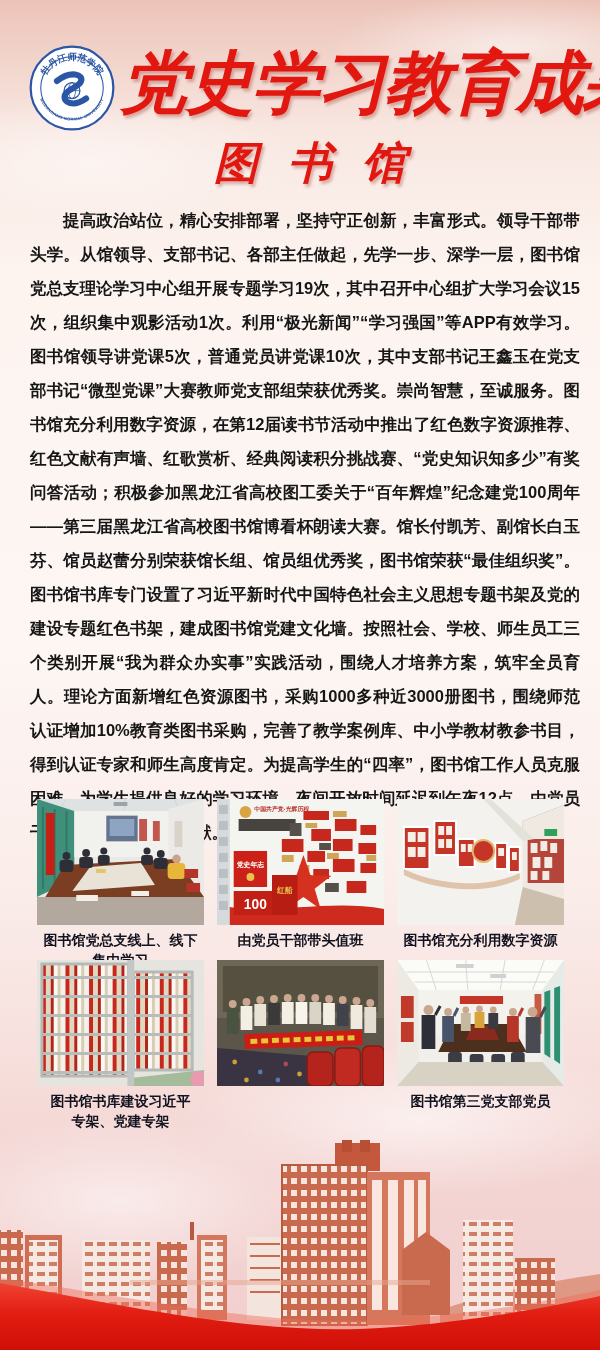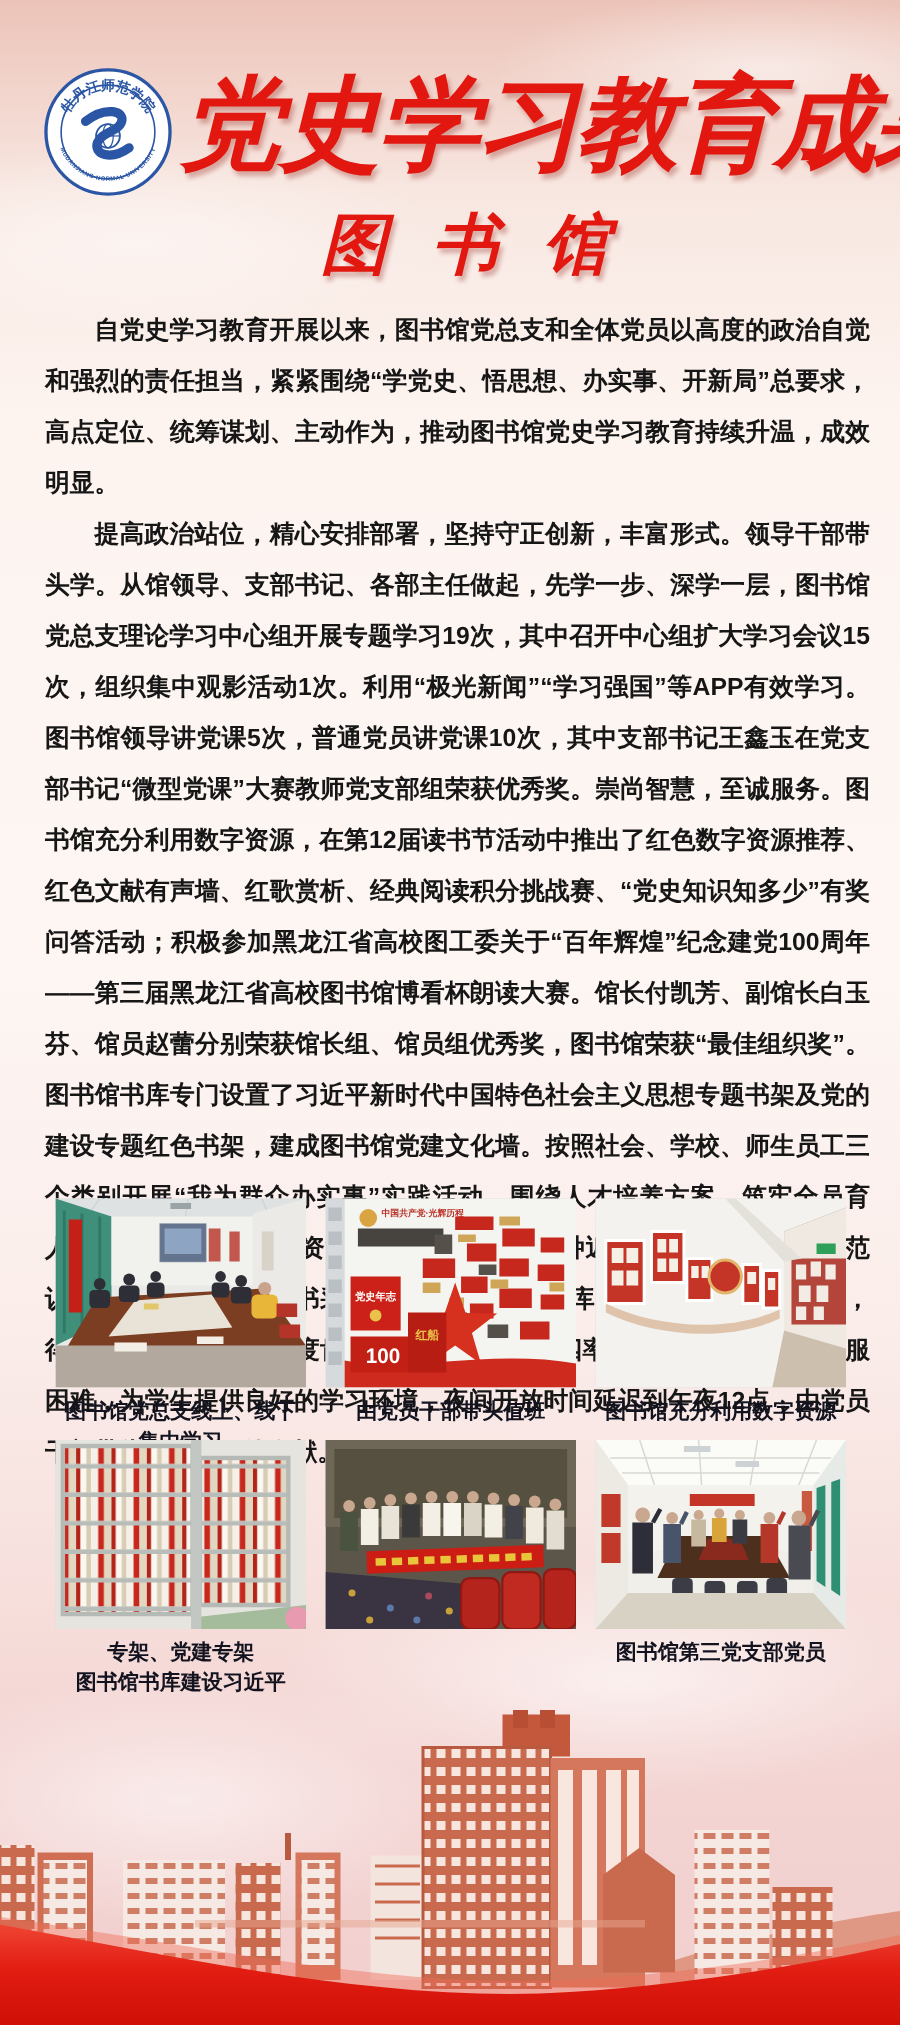--- a/index.html
+++ b/index.html
@@ -60,21 +60,20 @@
         <line x1="41" y1="53" x2="59" y2="53" stroke="#2b56a5" stroke-width="0.9"></line>
         <path d="M 33,42 C 48,30 64,34 60,43 C 57,50 45,50 42,58 C 39,67 52,72 66,62" fill="none" stroke="#2b56a5" stroke-width="7" stroke-linecap="round"></path>
       </g>
     </svg>
     <h1 class="title">党史学习教育成果展</h1>
   </div>
 
   <h2 class="subtitle">图书馆</h2>
 
   <div class="body-text">
-    <p>自党史学习教育开展以来，图书馆党总支和全体党员以高度的政治自觉和强烈的责任担当，紧紧围绕“学党史、悟思想、办实事、开新局”总要求，高点定位、统筹谋划、主动作为，推动图书馆党史学习教育持续升温，成效明显。</p>
     <p>提高政治站位，精心安排部署，坚持守正创新，丰富形式。领导干部带头学。从馆领导、支部书记、各部主任做起，先学一步、深学一层，图书馆党总支理论学习中心组开展专题学习19次，其中召开中心组扩大学习会议15次，组织集中观影活动1次。利用“极光新闻”“学习强国”等APP有效学习。图书馆领导讲党课5次，普通党员讲党课10次，其中支部书记王鑫玉在党支部书记“微型党课”大赛教师党支部组荣获优秀奖。崇尚智慧，至诚服务。图书馆充分利用数字资源，在第12届读书节活动中推出了红色数字资源推荐、红色文献有声墙、红歌赏析、经典阅读积分挑战赛、“党史知识知多少”有奖问答活动；积极参加黑龙江省高校图工委关于“百年辉煌”纪念建党100周年——第三届黑龙江省高校图书馆博看杯朗读大赛。馆长付凯芳、副馆长白玉芬、馆员赵蕾分别荣获馆长组、馆员组优秀奖，图书馆荣获“最佳组织奖”。图书馆书库专门设置了习近平新时代中国特色社会主义思想专题书架及党的建设专题红色书架，建成图书馆党建文化墙。按照社会、学校、师生员工三个类别开展“我为群众办实事”实践活动，围绕人才培养方案，筑牢全员育人。理论方面新增红色资源图书，采购1000多种近3000册图书，围绕师范认证增加10%教育类图书采购，完善了教学案例库、中小学教材教参书目，得到认证专家和师生高度肯定。为提高学生的“四率”，图书馆工作人员克服困难，为学生提供良好的学习环境，夜间开放时间延迟到午夜12点，由党员干部带头值班，无偿奉献。</p>
   </div>
 
   <div class="row row1">
 
     <figure class="fig">
       <svg class="photo" viewBox="0 0 170 126" preserveAspectRatio="none">
         <rect width="170" height="126" fill="#e9eae7"></rect>
         <rect x="0" y="0" width="170" height="14" fill="#dfe2e2"></rect>
         <line x1="30" y1="0" x2="20" y2="14" stroke="#cfd4d4" stroke-width="1"></line>
@@ -249,22 +248,22 @@
         <rect width="170" height="126" fill="#e6e4de"></rect>
         <polygon points="96,118 170,110 170,126 96,126" fill="#a4bb9c"></polygon>
         <rect x="5" y="4" width="88" height="112" fill="url(#books)"></rect>
         <rect x="5" y="4" width="88" height="112" fill="none" stroke="#b5bab6" stroke-width="3"></rect>
         <rect x="98" y="12" width="60" height="98" fill="url(#books)"></rect>
         <rect x="98" y="12" width="60" height="98" fill="none" stroke="#b5bab6" stroke-width="3"></rect>
         <rect x="92" y="0" width="7" height="126" fill="#c3c7c3"></rect>
         <circle cx="164" cy="119" r="8" fill="#e79ab0"></circle>
       </svg>
       <figcaption class="caption">
+        <div>图书馆书库建设习近平</div>
         <div>专架、党建专架</div>
-        <div>图书馆书库建设习近平</div>
       </figcaption>
     </figure>
 
     <figure class="fig">
       <svg class="photo" viewBox="0 0 170 126" preserveAspectRatio="none">
         <rect width="170" height="126" fill="#5c564a"></rect>
         <rect x="0" y="0" width="170" height="58" fill="#6e6758"></rect>
         <rect x="6" y="6" width="158" height="46" fill="#55503f"></rect>
         <g>
           <circle cx="16" cy="44" r="4" fill="#caa78f"></circle>

